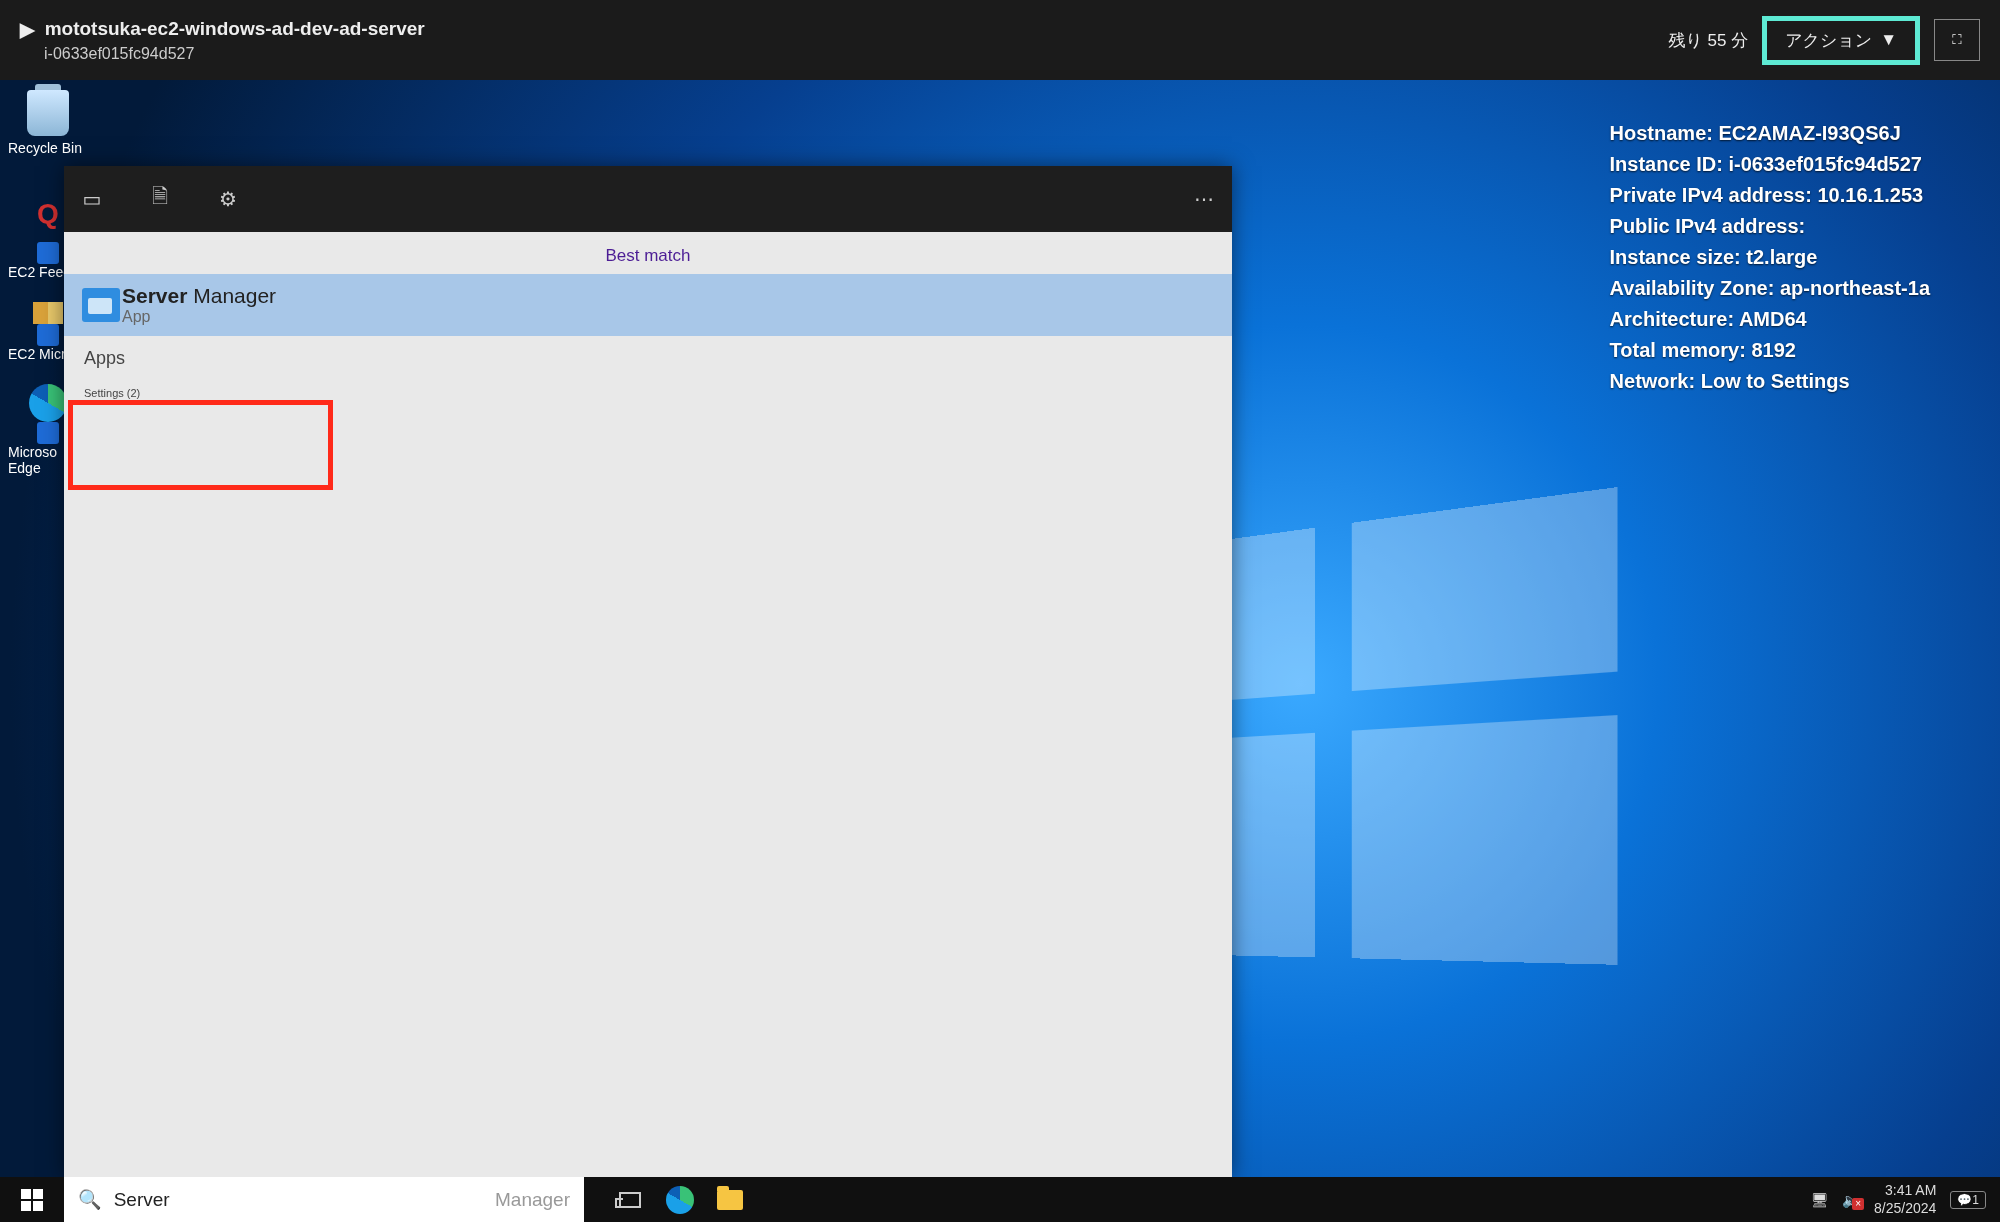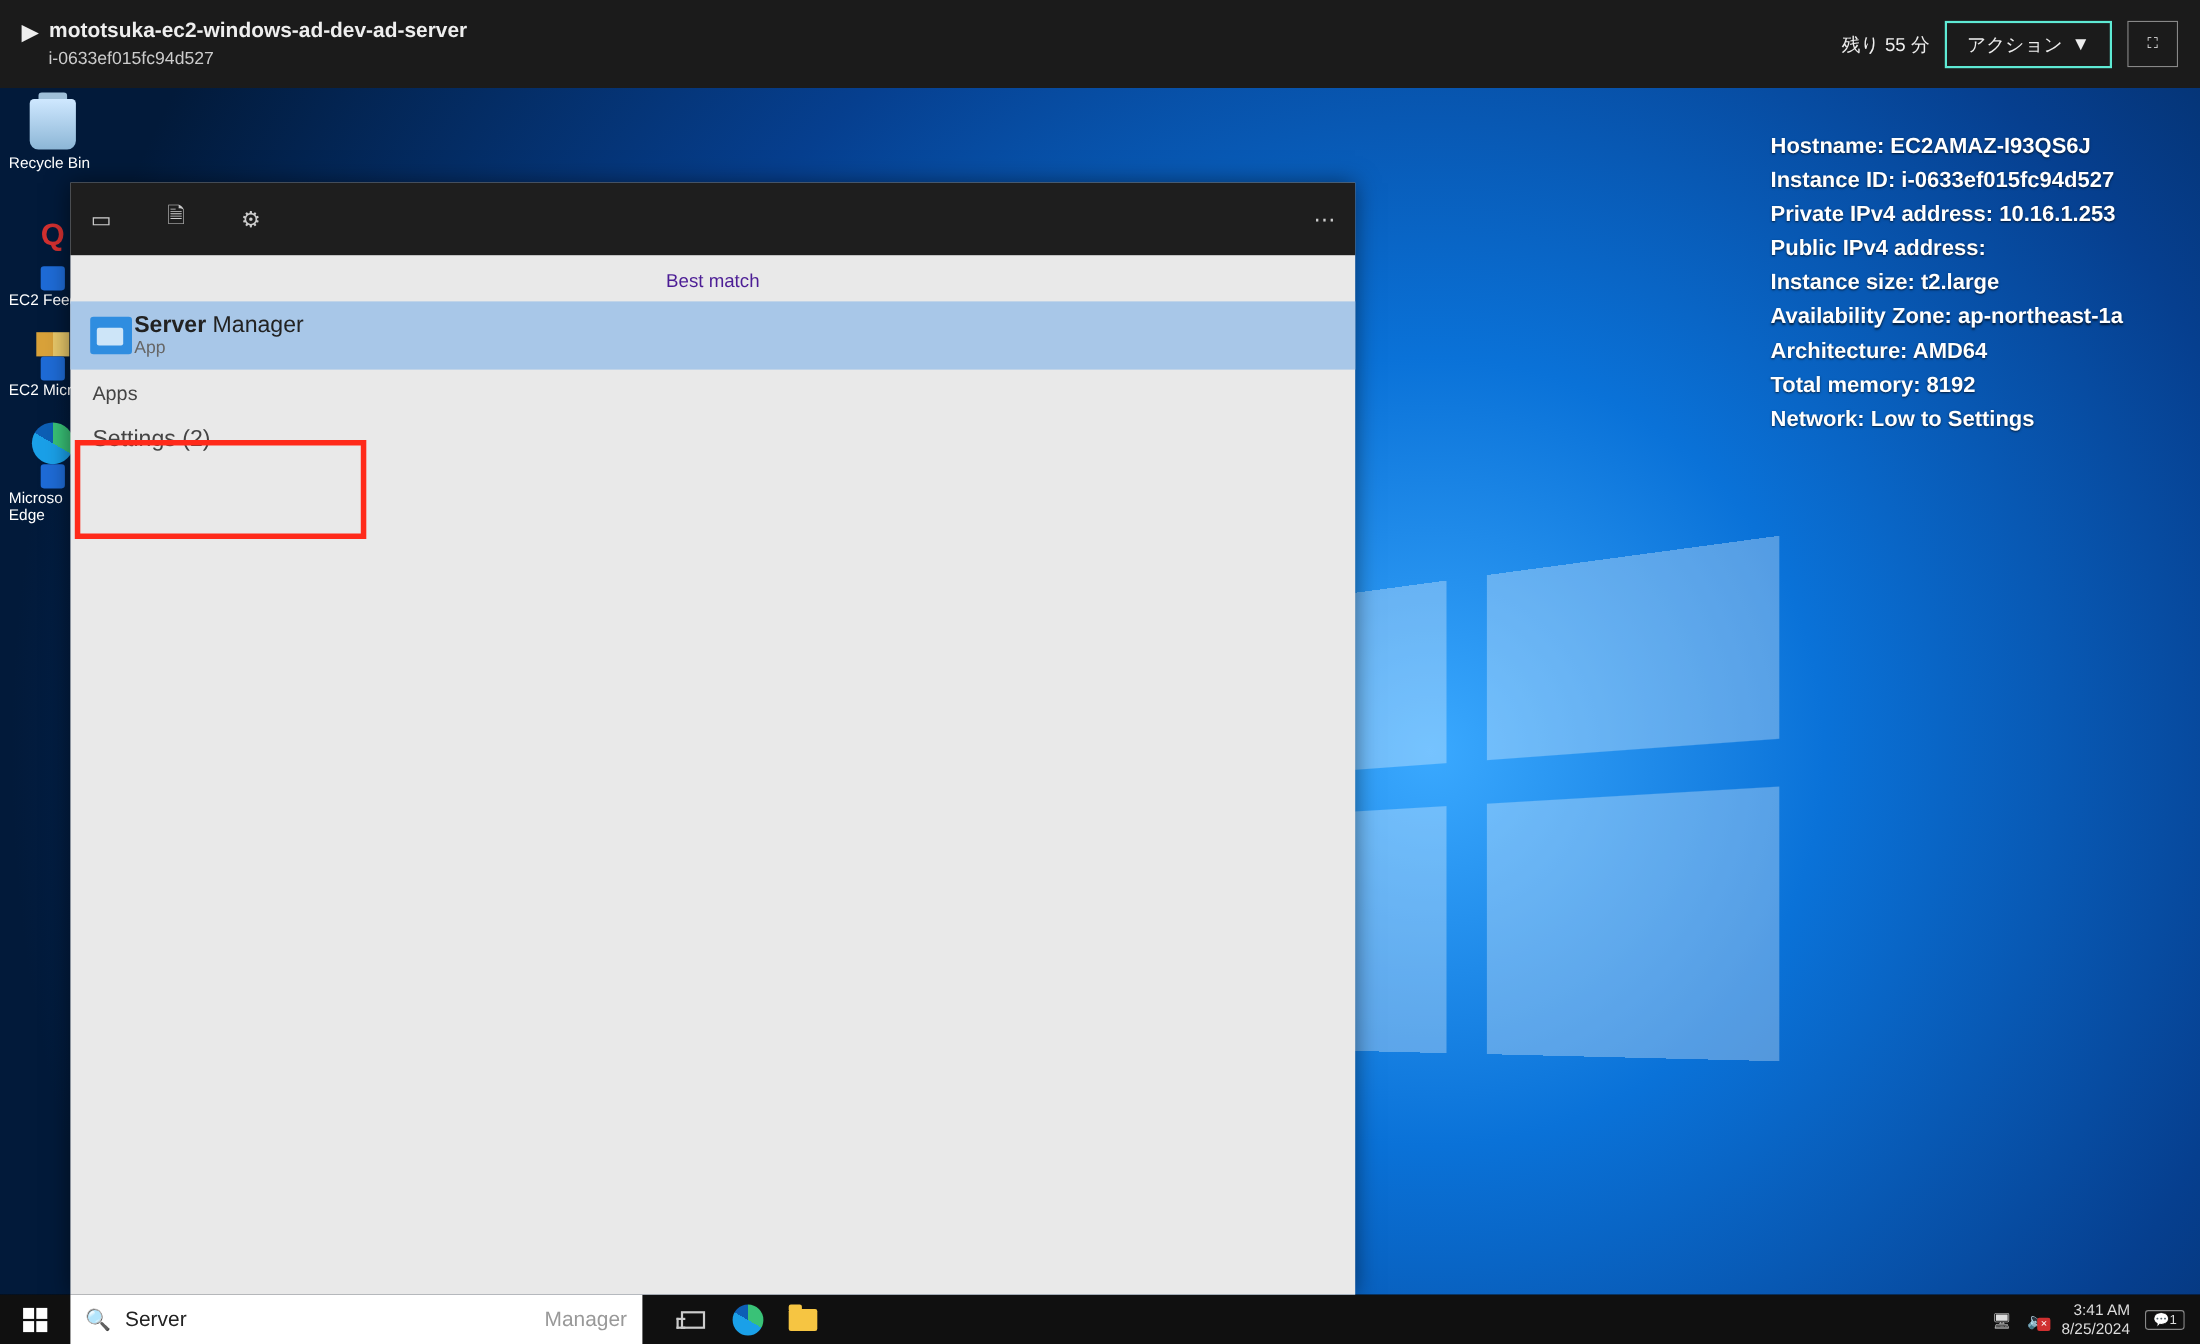--- a/index.html
+++ b/index.html
@@ -10,21 +10,21 @@
     position: absolute; top: 0; left: 0; right: 0; height: 80px;
     background: #1b1b1b; color: #eee; display: flex; align-items: center;
     padding: 0 20px; justify-content: space-between;
   }
   .topbar-left { display: flex; flex-direction: column; gap: 4px; }
   .topbar-title { display: flex; align-items: center; gap: 10px; font-size: 19px; font-weight: 600; }
   .topbar-sub { font-size: 16px; color: #ccc; margin-left: 24px; }
   .topbar-right { display: flex; align-items: center; gap: 14px; }
   .topbar-timer { font-size: 17px; color: #eee; }
   .topbar-btn {
-    border: 2px solid #5eead4; background: transparent; color: #eee;
+    border: 5px solid #5eead4; background: transparent; color: #eee;
     padding: 8px 18px; font-size: 17px; display: flex; align-items: center; gap: 8px;
   }
   .topbar-iconbtn {
     border: 1px solid #888; background: transparent; color: #eee;
     width: 46px; height: 42px; display: flex; align-items: center; justify-content: center;
   }
 
   
   .desktop {
     position: absolute; top: 80px; left: 0; right: 0; bottom: 45px;
@@ -192,21 +192,21 @@
         </div>
       <div class="result-text">
         <div class="result-title"><b>Server</b><span> Manager</span></div>
         <div class="result-sub">App</div>
       </div>
     </div>
 
     <div class="section-hdr">Apps</div>
 
 
-    <div class="section-hdr" style="font-weight:400;font-size:21px;color:#444">Settings (2)</div>
+    <div class="section-hdr" style="font-weight:400;font-size:11px;color:#444">Settings (2)</div>
   </div>
 
   <div class="highlight-box"></div>
 </div>
 
 <div class="taskbar">
   <div class="tb-start">
     <div class="tb-start-grid">
         <span></span>
         <span></span>

